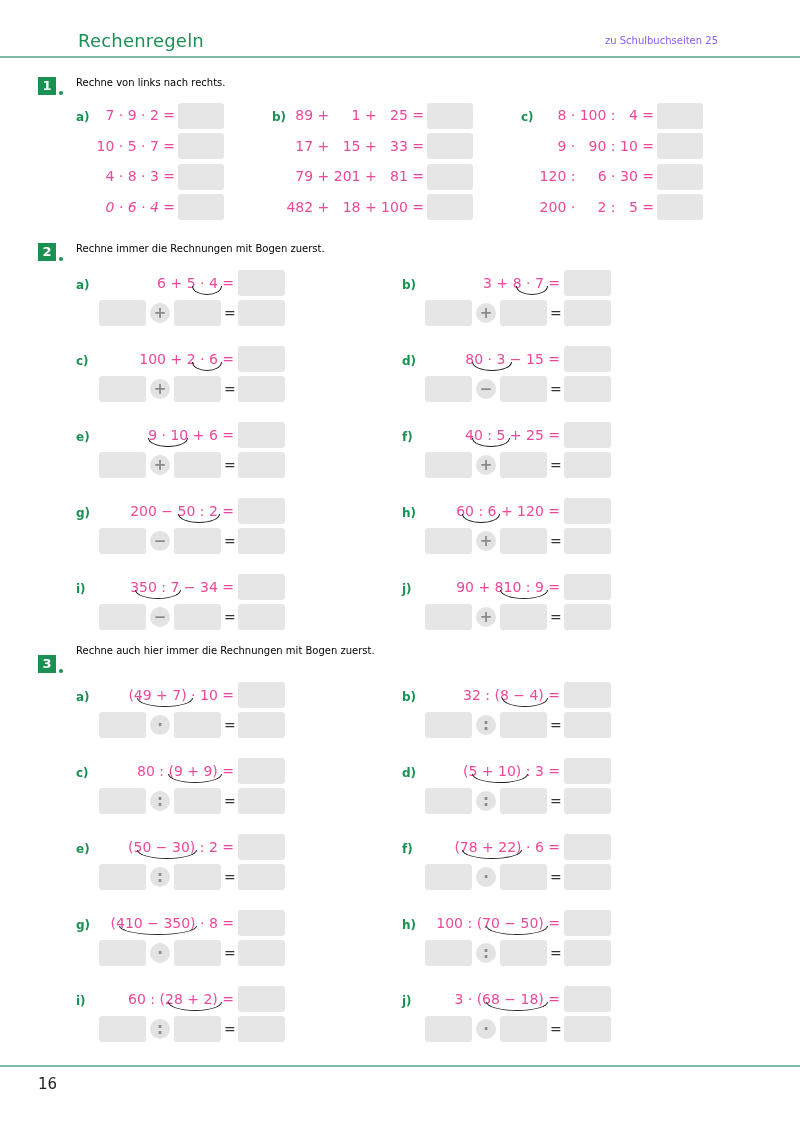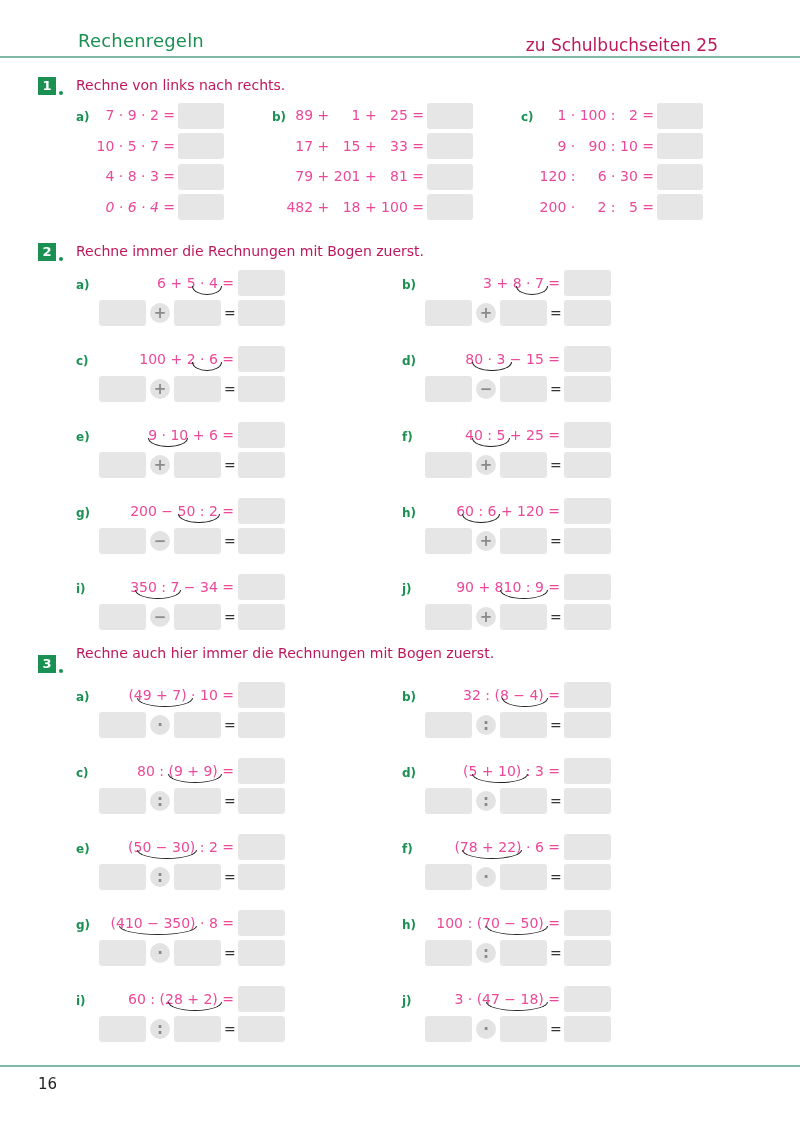--- a/index.html
+++ b/index.html
@@ -1,27 +1,27 @@
 <!DOCTYPE html>
 <html><head>
 <meta charset="utf-8">
 <style>
   html, body { margin:0; padding:0; background:#ffffff; }
   body { width:800px; height:1131px; position:relative; overflow:hidden;
          font-family:"DejaVu Sans", "Liberation Sans", sans-serif; color:#222; }
   .abs { position:absolute; }
   .header-title { left:78px; top:30px; font-size:18px; color:#1a9152; letter-spacing:0.2px; }
-  .header-ref { right:82px; top:35px; font-size:17px; color:#be185d; }
+  .header-ref { right:82px; top:35px; font-size:10px; color:#8b5cf6; }
   .rule { left:0; width:800px; height:2px; background:#7fb8a4; }
   .page-num { left:38px; top:1075px; font-size:15px; color:#222; }
 
   .task-badge { width:18px; height:18px; background:#1a9152; color:#fff; font-weight:bold;
                 font-size:13px; line-height:18px; text-align:center; }
   .task-dot { width:4px; height:4px; border-radius:50%; background:#1a9152; }
-  .task-text { font-size:14px; color:#be185d; }
+  .task-text { font-size:10px; color:#000000; }
 
   .lbl { font-size:12px; font-weight:bold; color:#1a9152; }
   .expr { font-size:14px; color:#ec4899; text-align:right; white-space:pre; }
   .box { background:#e6e6e6; border-radius:3px; }
   .eq { font-size:14px; color:#333; }
   .op { width:20px; height:20px; border-radius:50%; background:#e3e3e3; color:#8a8a8a;
         font-size:15px; line-height:20px; text-align:center; font-weight:bold; }
   .arc { position:absolute; height:8px; border-bottom:1.3px solid #222;
          border-left:1.3px solid #222; border-right:1.3px solid #222;
          border-radius:0 0 50% 50% / 0 0 100% 100%; border-top:none; }
@@ -51,21 +51,21 @@
 <div class="abs expr" style="right:376px;top:107px;">89 +     1 +   25 =</div>
 <div class="abs expr" style="right:376px;top:138px;">17 +   15 +   33 =</div>
 <div class="abs expr" style="right:376px;top:168px;">79 + 201 +   81 =</div>
 <div class="abs expr" style="right:376px;top:199px;">482 +   18 + 100 =</div>
 <div class="abs box" style="left:427px;top:103px;width:46px;height:26px;"></div>
 <div class="abs box" style="left:427px;top:133px;width:46px;height:26px;"></div>
 <div class="abs box" style="left:427px;top:164px;width:46px;height:26px;"></div>
 <div class="abs box" style="left:427px;top:194px;width:46px;height:26px;"></div>
 
 <div class="abs lbl" style="left:521px;top:110px;">c)</div>
-<div class="abs expr" style="right:146px;top:107px;">1 · 100 :   2 =</div>
+<div class="abs expr" style="right:146px;top:107px;">8 · 100 :   4 =</div>
 <div class="abs expr" style="right:146px;top:138px;">9 ·   90 : 10 =</div>
 <div class="abs expr" style="right:146px;top:168px;">120 :     6 · 30 =</div>
 <div class="abs expr" style="right:146px;top:199px;">200 ·     2 :   5 =</div>
 <div class="abs box" style="left:657px;top:103px;width:46px;height:26px;"></div>
 <div class="abs box" style="left:657px;top:133px;width:46px;height:26px;"></div>
 <div class="abs box" style="left:657px;top:164px;width:46px;height:26px;"></div>
 <div class="abs box" style="left:657px;top:194px;width:46px;height:26px;"></div>
 
 <div class="abs task-badge" style="left:38px;top:243px;">2</div>
 <div class="abs task-dot" style="left:59px;top:257px;"></div>
@@ -259,21 +259,21 @@
 <div class="abs expr" style="right:566px;top:991px;">60 : (28 + 2) =</div>
 <div class="arc" style="left:168px;top:1002px;width:52px;"></div>
 <div class="abs box" style="left:238px;top:986px;width:47px;height:26px;"></div>
 <div class="abs box" style="left:99px;top:1016px;width:47px;height:26px;"></div>
 <div class="abs op" style="left:150px;top:1019px;">:</div>
 <div class="abs box" style="left:174px;top:1016px;width:47px;height:26px;"></div>
 <div class="abs eq" style="left:224px;top:1021px;">=</div>
 <div class="abs box" style="left:238px;top:1016px;width:47px;height:26px;"></div>
 
 <div class="abs lbl" style="left:402px;top:994px;">j)</div>
-<div class="abs expr" style="right:240px;top:991px;">3 · (47 − 18) =</div>
+<div class="abs expr" style="right:240px;top:991px;">3 · (68 − 18) =</div>
 <div class="arc" style="left:486px;top:1002px;width:60px;"></div>
 <div class="abs box" style="left:564px;top:986px;width:47px;height:26px;"></div>
 <div class="abs box" style="left:425px;top:1016px;width:47px;height:26px;"></div>
 <div class="abs op" style="left:476px;top:1019px;">·</div>
 <div class="abs box" style="left:500px;top:1016px;width:47px;height:26px;"></div>
 <div class="abs eq" style="left:550px;top:1021px;">=</div>
 <div class="abs box" style="left:564px;top:1016px;width:47px;height:26px;"></div>
 
 <div class="abs rule" style="top:1065px;"></div>
 <div class="abs page-num">16</div>

